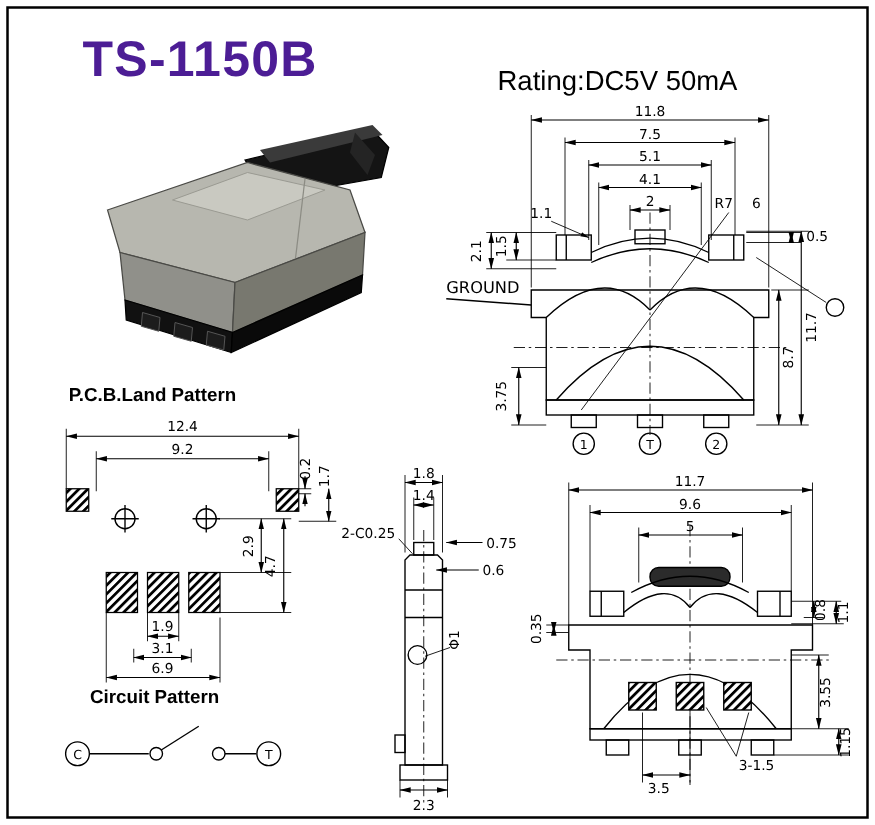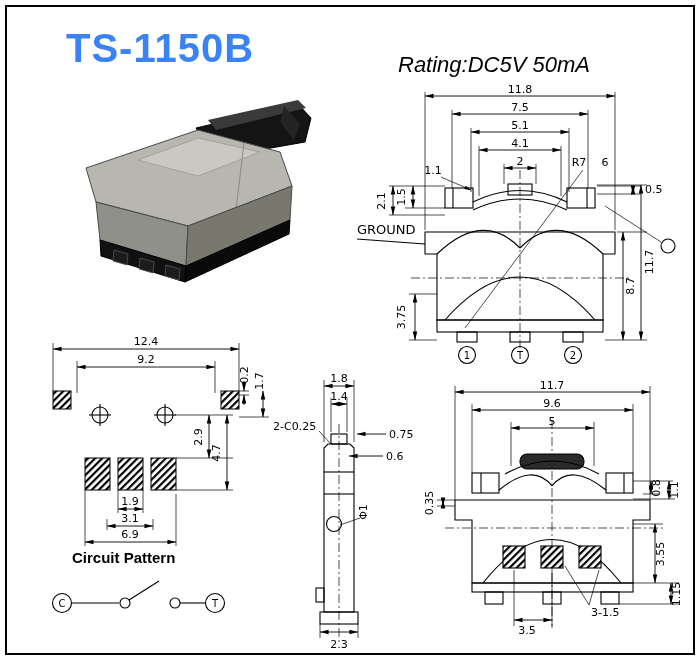--- a/index.html
+++ b/index.html
@@ -4,23 +4,23 @@
 <style>
   * { margin:0; padding:0; box-sizing:border-box; }
   html,body { background:#ffffff; }
   .sheet {
     position:relative; width:700px; height:660px; background:#fff;
     font-family:"Liberation Sans", sans-serif; overflow:hidden;
   }
   .frame { position:absolute; left:5px; top:5px; width:690px; height:650px; border:2.5px solid #000; }
   .abs { position:absolute; }
   .title {
-    left:66px; top:26px; font-size:40px; font-weight:bold; letter-spacing:1px; color:#3b82f6;
+    left:66px; top:26px; font-size:40px; font-weight:bold; letter-spacing:1px; color:#4c1d95;
   }
-  .rating { left:398px; top:52px; font-size:22px; color:#000;font-style:italic; }
+  .rating { left:398px; top:52px; font-size:22px; color:#000; }
   .subhead { font-size:15px; font-weight:bold; color:#000; }
   svg text { font-family:"DejaVu Sans", sans-serif; font-size:11px; fill:#000; }
   svg text.t13 { font-size:13px; }
   svg text.t10 { font-size:10px; }
   .ln  { stroke:#000; stroke-width:1.1; fill:none; }
   .dl  { stroke:#000; stroke-width:0.9; fill:none; }
   .thin{ stroke:#000; stroke-width:0.7; fill:none; }
   .cl  { stroke:#000; stroke-width:0.7; fill:none; stroke-dasharray:9 3 2 3; }
 </style>
 </head>
@@ -147,20 +147,21 @@
     <g>
       <circle class="ln" cx="122" cy="273" r="8.5" fill="#fff"></circle>
       <circle class="ln" cx="175" cy="273" r="8.5" fill="#fff"></circle>
       <circle class="ln" cx="228" cy="273" r="8.5" fill="#fff"></circle>
       <text class="t10" x="122" y="277" text-anchor="middle">1</text>
       <text class="t10" x="175" y="277" text-anchor="middle">T</text>
       <text class="t10" x="228" y="277" text-anchor="middle">2</text>
     </g>
   </svg>
 
+  <div class="abs subhead" style="left:55px;top:308px">P.C.B.Land Pattern</div>
 
   <svg class="abs" style="left:35px;top:333px" width="240" height="240" viewBox="0 0 240 240">
     <defs>
       <marker id="arP" viewBox="0 0 10 6" refX="9.5" refY="3" markerWidth="10" markerHeight="6" orient="auto-start-reverse">
         <path d="M0,0.5 L10,3 L0,5.5 Z" fill="#000"></path>
       </marker>
       <pattern id="hpP" width="5" height="5" patternUnits="userSpaceOnUse" patternTransform="rotate(45)">
         <rect width="5" height="5" fill="#fff"></rect>
           <rect width="2.2" height="5" fill="#000"></rect>
       </pattern>

